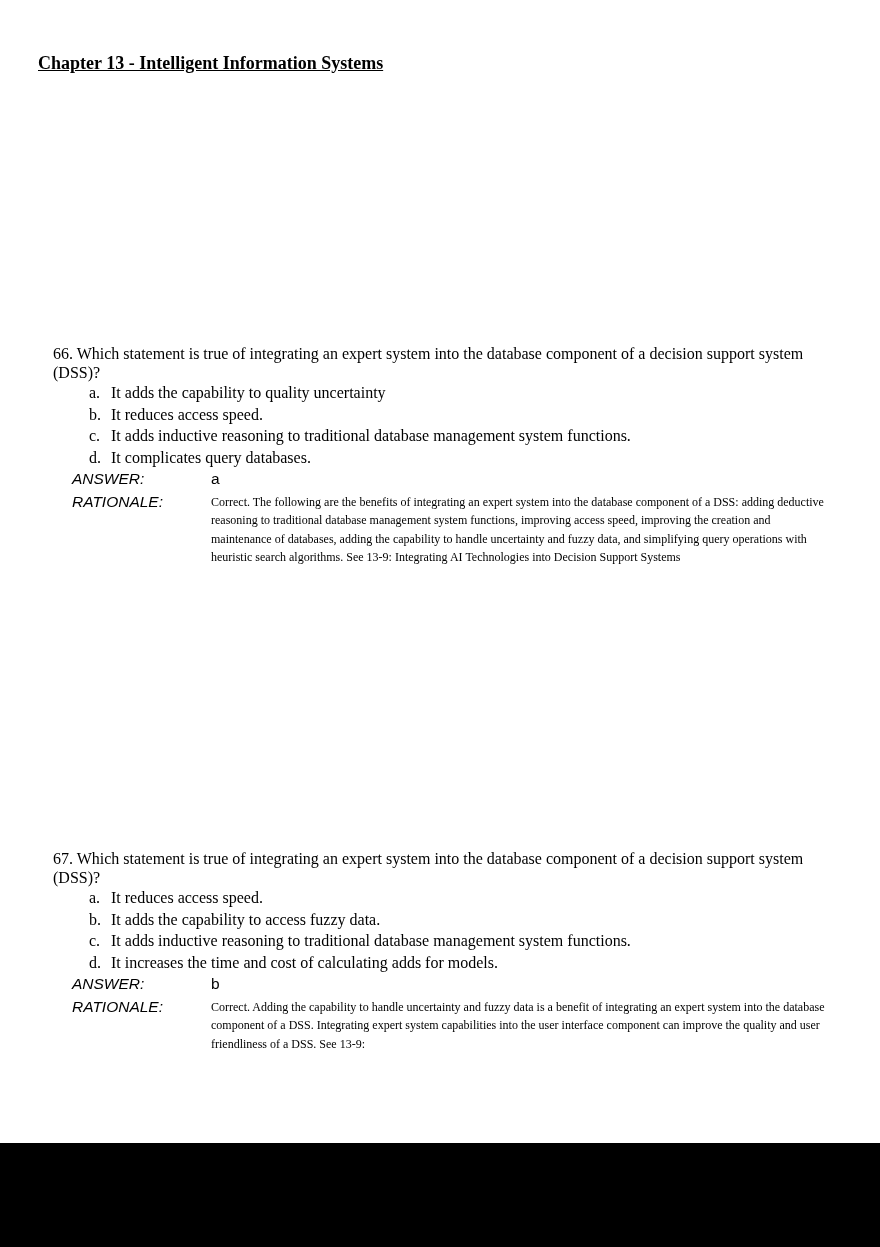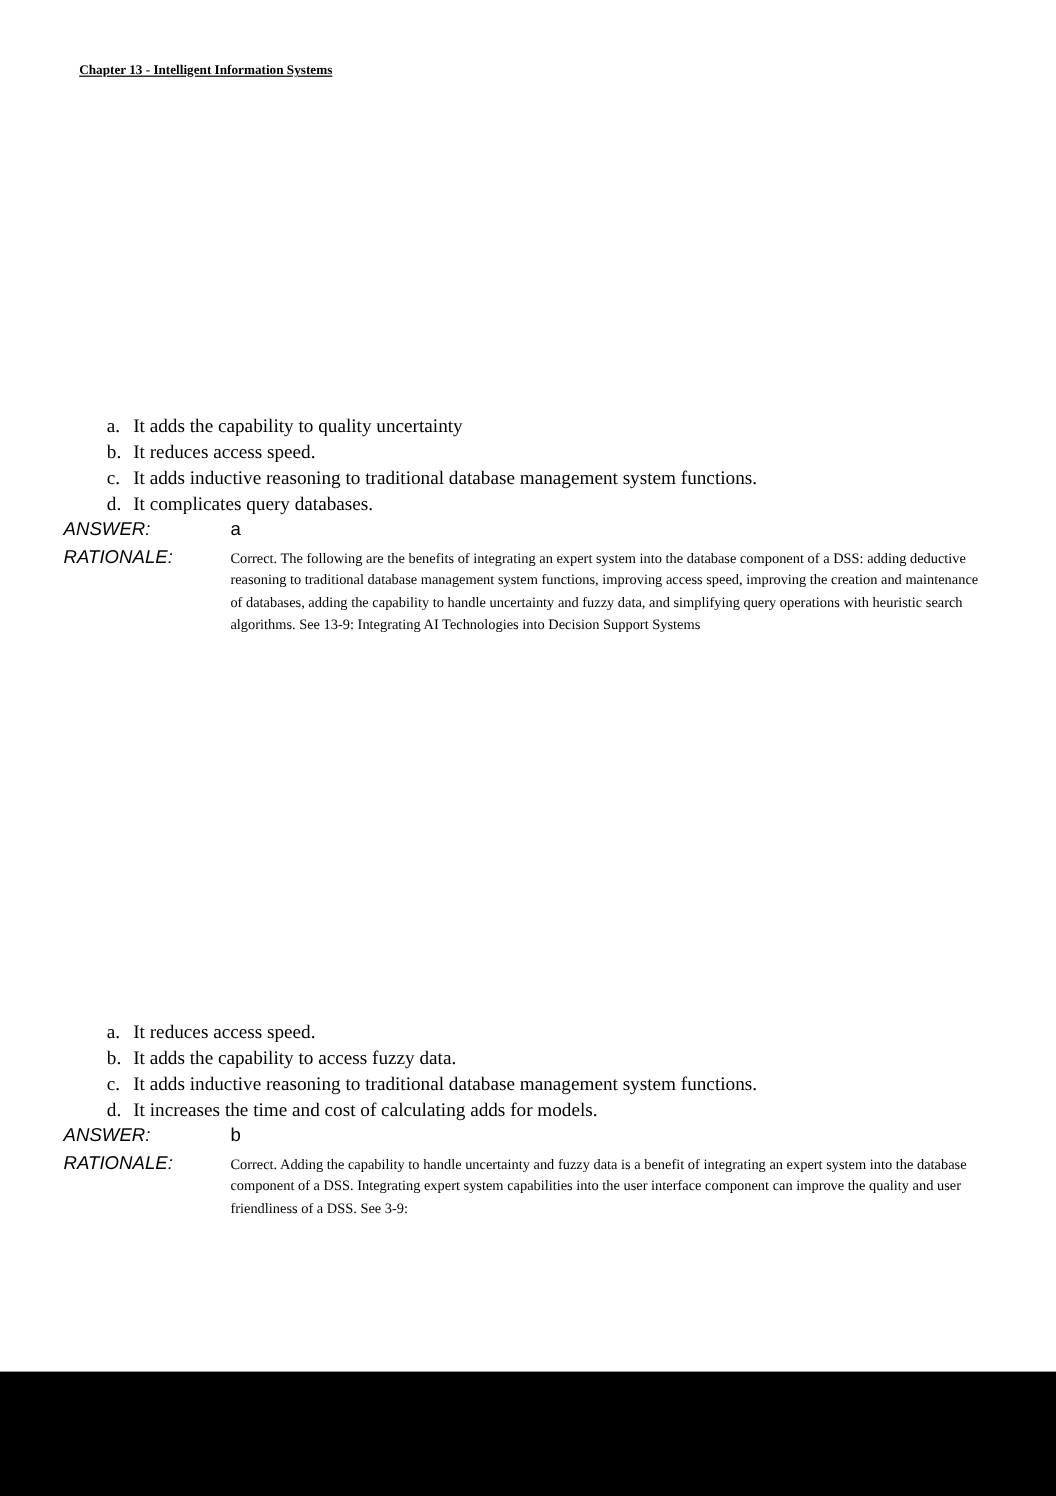--- a/index.html
+++ b/index.html
@@ -14,24 +14,24 @@
     font-family: "Liberation Serif", serif;
     color: #000000;
     overflow: hidden;
   }
   .page {
     position: absolute;
     inset: 0;
   }
   .chapter-header {
     position: absolute;
-    left: 66px;
+    left: 38px;
     top: 53px;
     margin: 0;
-    font-size: 11px;
+    font-size: 18px;
     font-weight: bold;
     text-decoration: underline;
     font-family: "Liberation Serif", serif;
     white-space: nowrap;
   }
   .question {
     position: absolute;
     left: 53px;
     width: 780px;
   }
@@ -58,20 +58,21 @@
     margin-left: 36px;
   }
   .opt-text {
     flex: 1;
   }
   .kv {
     display: flex;
     margin-top: 3px;
     font-size: 16px;
     line-height: 18.5px;
+    margin-left: 19px;
   }
   .rationale-row {
     margin-top: 4px;
   }
   .kv-label {
     flex: none;
     width: 139px;
     font-family: "Liberation Sans", sans-serif;
     font-style: italic;
     font-size: 15.5px;
@@ -95,20 +96,21 @@
   }
 </style>
 </head>
 <body>
 
 <div class="page">
 
   <h1 class="chapter-header">Chapter 13 - Intelligent Information Systems</h1>
 
   <section class="question q-66">
+    <p class="q-text"><span>66.</span> <span>Which statement is true of integrating an expert system into the database component of a decision support system (DSS)?</span></p>
     <div class="options">
       <div class="option">
         <span class="opt-letter">a.</span>
         <span class="opt-text">It adds the capability to quality uncertainty</span>
       </div>
       <div class="option">
         <span class="opt-letter">b.</span>
         <span class="opt-text">It reduces access speed.</span>
       </div>
       <div class="option">
@@ -124,20 +126,21 @@
       <span class="kv-label">ANSWER:</span>
       <span class="answer-value">a</span>
     </div>
     <div class="kv rationale-row">
       <span class="kv-label">RATIONALE:</span>
       <span class="rationale-text">Correct. The following are the benefits of integrating an expert system into the database component of a DSS: adding deductive reasoning to traditional database management system functions, improving access speed, improving the creation and maintenance of databases, adding the capability to handle uncertainty and fuzzy data, and simplifying query operations with heuristic search algorithms. See 13-9: Integrating AI Technologies into Decision Support Systems</span>
     </div>
   </section>
 
   <section class="question q-67">
+    <p class="q-text"><span>67.</span> <span>Which statement is true of integrating an expert system into the database component of a decision support system (DSS)?</span></p>
     <div class="options">
       <div class="option">
         <span class="opt-letter">a.</span>
         <span class="opt-text">It reduces access speed.</span>
       </div>
       <div class="option">
         <span class="opt-letter">b.</span>
         <span class="opt-text">It adds the capability to access fuzzy data.</span>
       </div>
       <div class="option">
@@ -148,19 +151,19 @@
         <span class="opt-letter">d.</span>
         <span class="opt-text">It increases the time and cost of calculating adds for models.</span>
       </div>
     </div>
     <div class="kv answer-row">
       <span class="kv-label">ANSWER:</span>
       <span class="answer-value">b</span>
     </div>
     <div class="kv rationale-row">
       <span class="kv-label">RATIONALE:</span>
-      <span class="rationale-text">Correct. Adding the capability to handle uncertainty and fuzzy data is a benefit of integrating an expert system into the database component of a DSS. Integrating expert system capabilities into the user interface component can improve the quality and user friendliness of a DSS. See 3-9:</span>
+      <span class="rationale-text">Correct. Adding the capability to handle uncertainty and fuzzy data is a benefit of integrating an expert system into the database component of a DSS. Integrating expert system capabilities into the user interface component can improve the quality and user friendliness of a DSS. See 13-9:</span>
     </div>
   </section>
 
   <div class="bottom-bar"></div>
 
 </div>
 
 </body></html>

